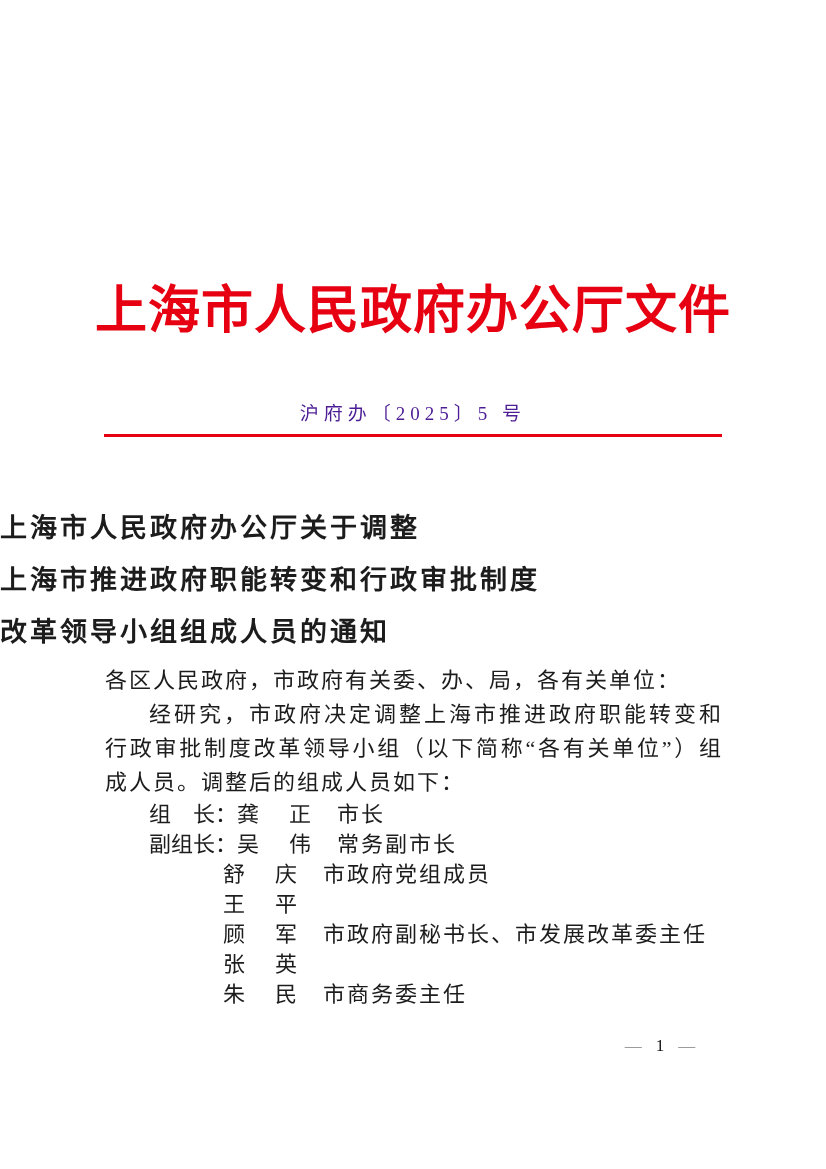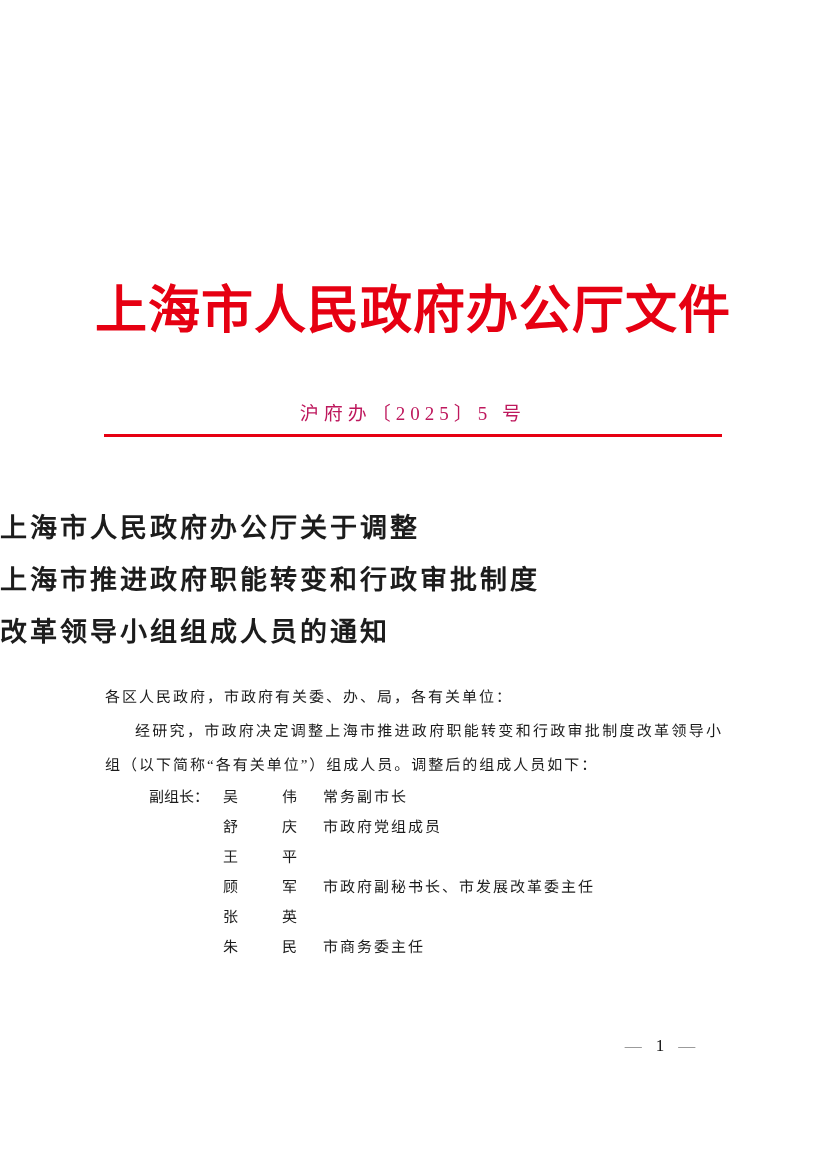--- a/index.html
+++ b/index.html
@@ -36,21 +36,21 @@
   }
   
   .doc-number{
     position:absolute;
     top:398px;
     left:0;
     width:100%;
     text-align:center;
     font-size:19px;
     letter-spacing:5px;
-    color:#be185d;
+    color:#4c1d95;
   }
   
   .red-line{
     position:absolute;
     top:434px;
     left:104px;
     width:618px;
     height:3px;
     background:var(--accent-red);
   }
@@ -64,24 +64,24 @@
   .title-line{
     font-size:27px;
     font-weight:700;
     letter-spacing:3px;
     line-height:52px;
     white-space:nowrap;
   }
   
   .doc-body{
     position:absolute;
-    top:680px;
+    top:664px;
     left:105px;
     width:618px;
-    font-size:15px;
+    font-size:22px;
     letter-spacing:2px;
     line-height:34px;
   }
   .salutation{
     text-align:left;
   }
   .paragraph{
     text-indent:2em;
     text-align:justify;
     text-justify:inter-ideograph;
@@ -148,20 +148,28 @@
 
   <div class="title-line">上海市推进政府职能转变和行政审批制度</div>
 
   <div class="title-line">改革领导小组组成人员的通知</div>
 </div>
 
   <div class="doc-body">
     <p class="salutation">各区人民政府，市政府有关委、办、局，各有关单位：</p>
     <p class="paragraph">经研究，市政府决定调整上海市推进政府职能转变和行政审批制度改革领导小组（以下简称“各有关单位”）组成人员。调整后的组成人员如下：</p>
     <div class="members">
+  <div class="member-row">
+    <span class="m-label">组　长：</span>
+    <span class="m-name">
+            <span>龚</span>
+            <span>正</span>
+          </span>
+    <span class="m-title">市长</span>
+  </div>
 
   <div class="member-row">
     <span class="m-label">副组长：</span>
     <span class="m-name">
             <span>吴</span>
             <span>伟</span>
           </span>
     <span class="m-title">常务副市长</span>
   </div>
 

